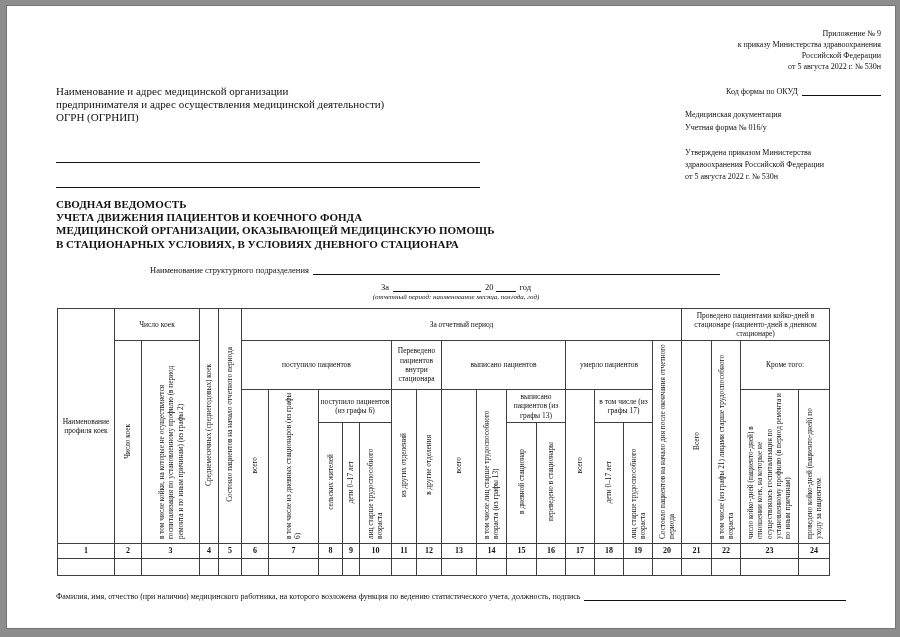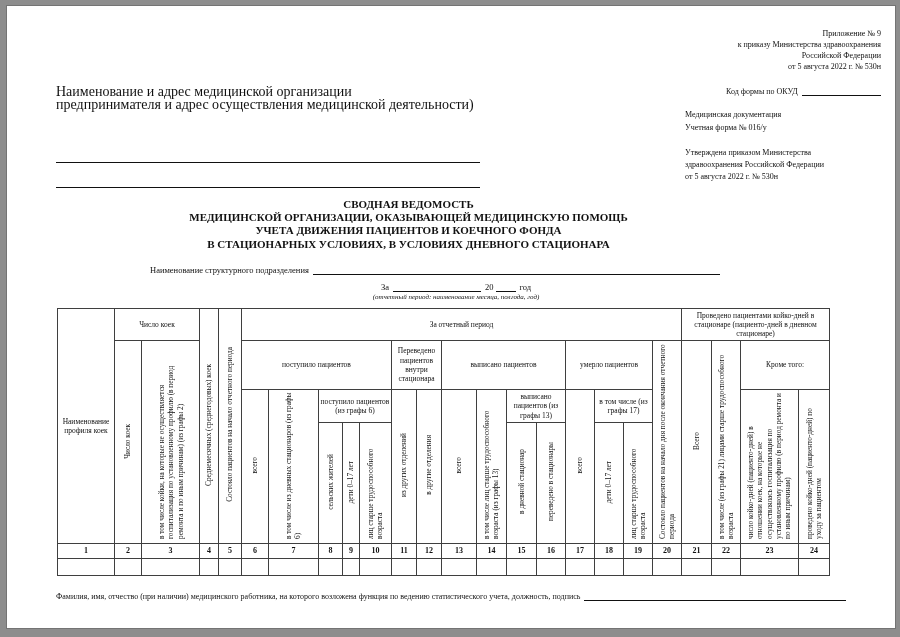--- a/index.html
+++ b/index.html
@@ -18,24 +18,24 @@
   }
   .abs{position:absolute;}
   
   .approval{left:645px;top:22px;width:196px;margin-left:33px;}
   .appendix{text-align:right;font-size:8px;line-height:11px;}
   .okud-row{margin-top:14px;font-size:8px;display:flex;align-items:flex-end;padding-left:41px;}
   .okud-row .fill{flex:1;border-bottom:1px solid #111;margin-left:4px;height:9px;}
   .meddoc{margin-top:12px;font-size:8px;line-height:13px;}
   .approved{margin-top:13px;font-size:8px;line-height:12px;}
   
-  .org{left:49px;top:79px;width:440px;font-size:14px;line-height:13px;}
+  .org{left:49px;top:79px;width:440px;font-size:11px;line-height:13px;}
   .fill-line{border-bottom:1px solid #111;height:0;}
   
-  .title{left:49px;top:192px;width:705px;text-align:center;font-weight:bold;font-size:11px;line-height:13.2px;}
+  .title{left:49px;top:192px;width:705px;text-align:left;font-weight:bold;font-size:11px;line-height:13.2px;}
   .subdiv{left:143px;top:258px;width:570px;display:flex;align-items:flex-end;font-size:8.5px;}
   .subdiv .fill{flex:1;border-bottom:1px solid #111;margin-left:4px;height:10px;}
   .period{left:49px;top:275px;width:800px;text-align:center;font-size:8.5px;}
   .period .row{display:inline-flex;align-items:flex-end;}
   .period .u1{width:88px;border-bottom:1px solid #111;height:10px;margin:0 4px;}
   .period .u2{width:20px;border-bottom:1px solid #111;height:10px;margin:0 3px;}
   .period .note{font-size:7px;line-height:11px;display:block;font-style:italic;}
   
   table.form{
     border-collapse:collapse;table-layout:fixed;
@@ -68,20 +68,21 @@
   .footer .fill{flex:1;border-bottom:1px solid #111;margin-left:4px;height:9px;}
 </style>
 </head>
 <body>
 
 <div class="page">
 
   <div class="abs org">
     <div>Наименование и адрес медицинской организации</div>
     <div>предпринимателя и адрес осуществления медицинской деятельности)</div>
+    <div>ОГРН (ОГРНИП)</div>
   </div>
   <div class="abs fill-line" style="left:49px;top:156px;width:424px;"></div>
   <div class="abs fill-line" style="left:49px;top:181px;width:424px;"></div>
 
   <div class="abs approval">
     <div class="appendix">
       <div>Приложение № 9</div>
       <div>к приказу Министерства здравоохранения</div>
       <div>Российской Федерации</div>
       <div>от 5 августа 2022 г. № 530н</div>
@@ -96,22 +97,22 @@
     </div>
     <div class="approved">
       <div>Утверждена приказом Министерства</div>
       <div>здравоохранения Российской Федерации</div>
       <div>от 5 августа 2022 г. № 530н</div>
     </div>
   </div>
 
   <div class="abs title">
     <div>СВОДНАЯ ВЕДОМОСТЬ</div>
+    <div>УЧЕТА ДВИЖЕНИЯ ПАЦИЕНТОВ И КОЕЧНОГО ФОНДА</div>
     <div>МЕДИЦИНСКОЙ ОРГАНИЗАЦИИ, ОКАЗЫВАЮЩЕЙ МЕДИЦИНСКУЮ ПОМОЩЬ</div>
-    <div>УЧЕТА ДВИЖЕНИЯ ПАЦИЕНТОВ И КОЕЧНОГО ФОНДА</div>
     <div>В СТАЦИОНАРНЫХ УСЛОВИЯХ, В УСЛОВИЯХ ДНЕВНОГО СТАЦИОНАРА</div>
   </div>
 
   <div class="abs subdiv">
     <span>Наименование структурного подразделения</span>
     <span class="fill"></span>
   </div>
 
   <div class="abs period">
     <span class="row">

